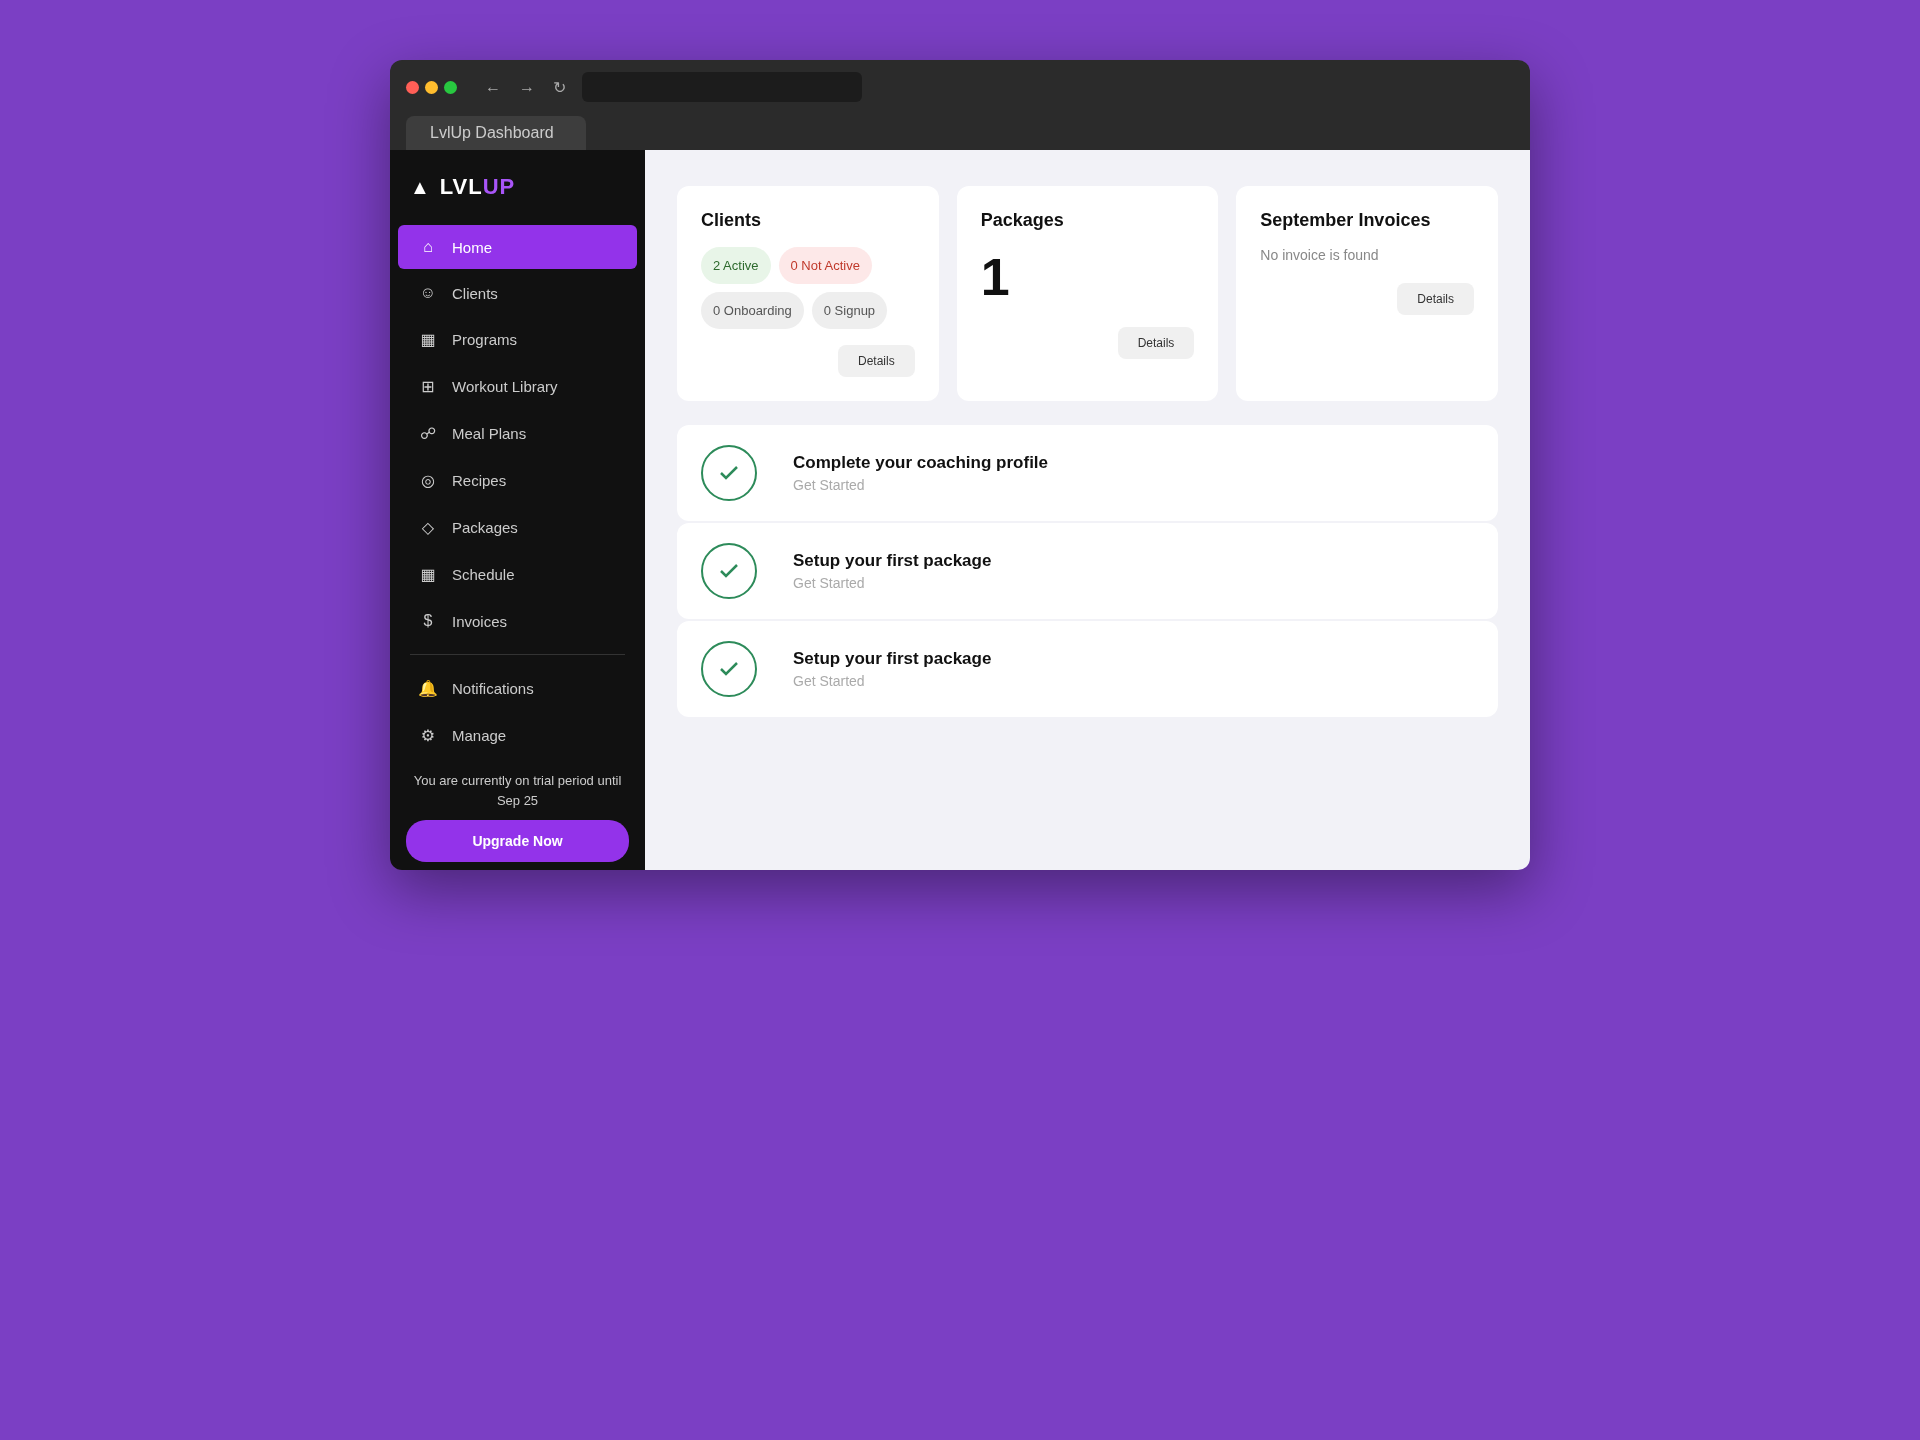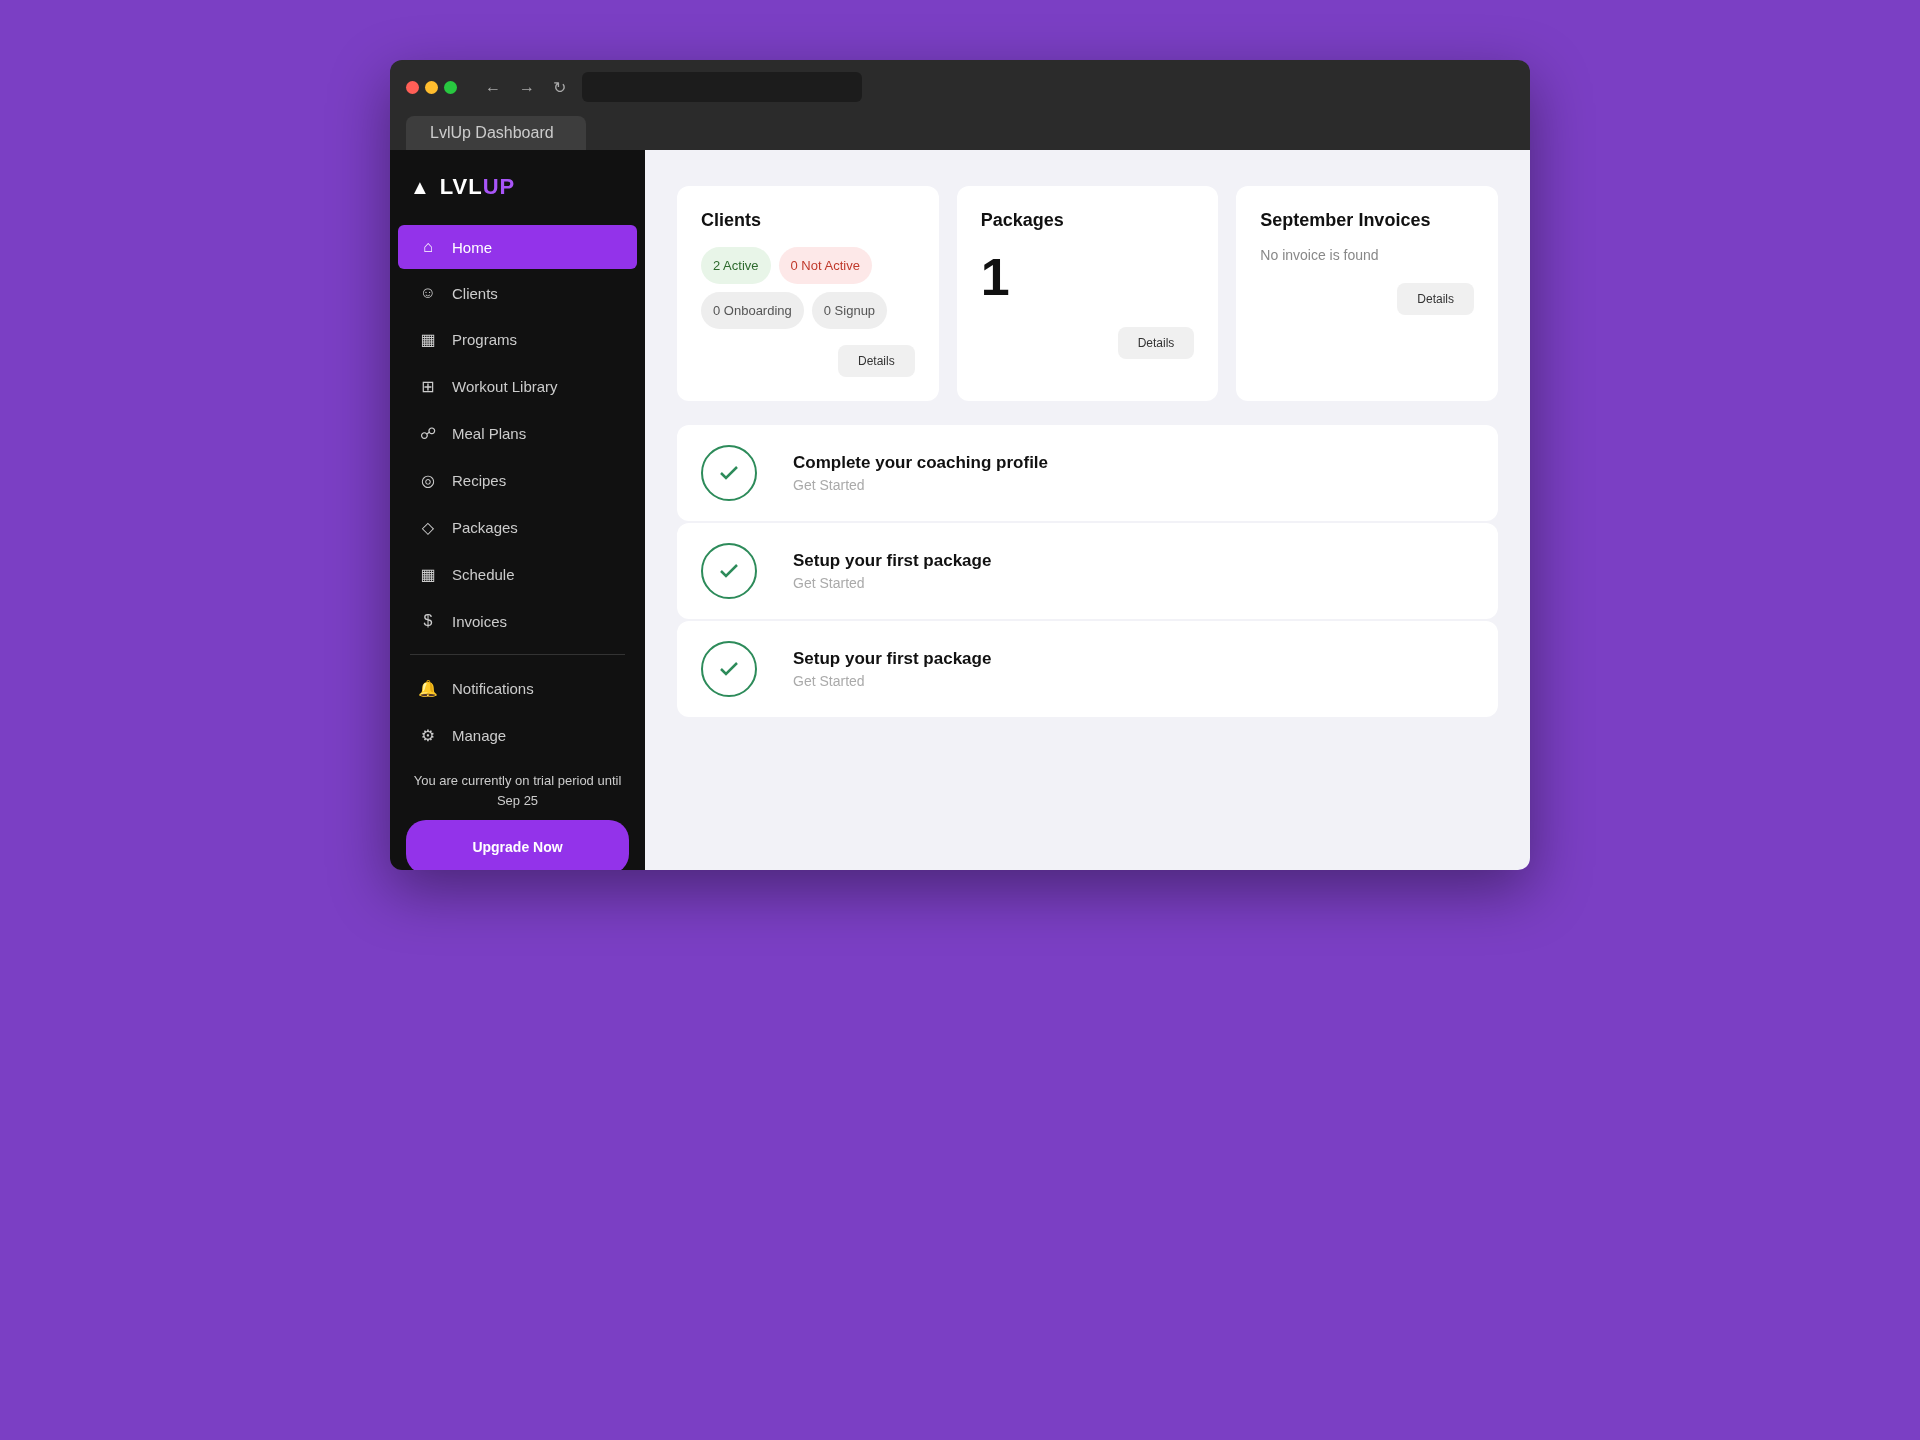--- a/index.html
+++ b/index.html
@@ -184,21 +184,21 @@
       font-size: 13px;
       line-height: 1.5;
       margin-bottom: 10px;
     }
 
     .upgrade-btn {
       background: #9333ea;
       color: white;
       border: none;
       border-radius: 20px;
-      padding: 19px 28px;
+      padding: 13px 28px;
       font-size: 14px;
       font-weight: 600;
       cursor: pointer;
       width: 100%;
     }
 
     
     .main-content {
       flex: 1;
       background: #f2f2f7;

